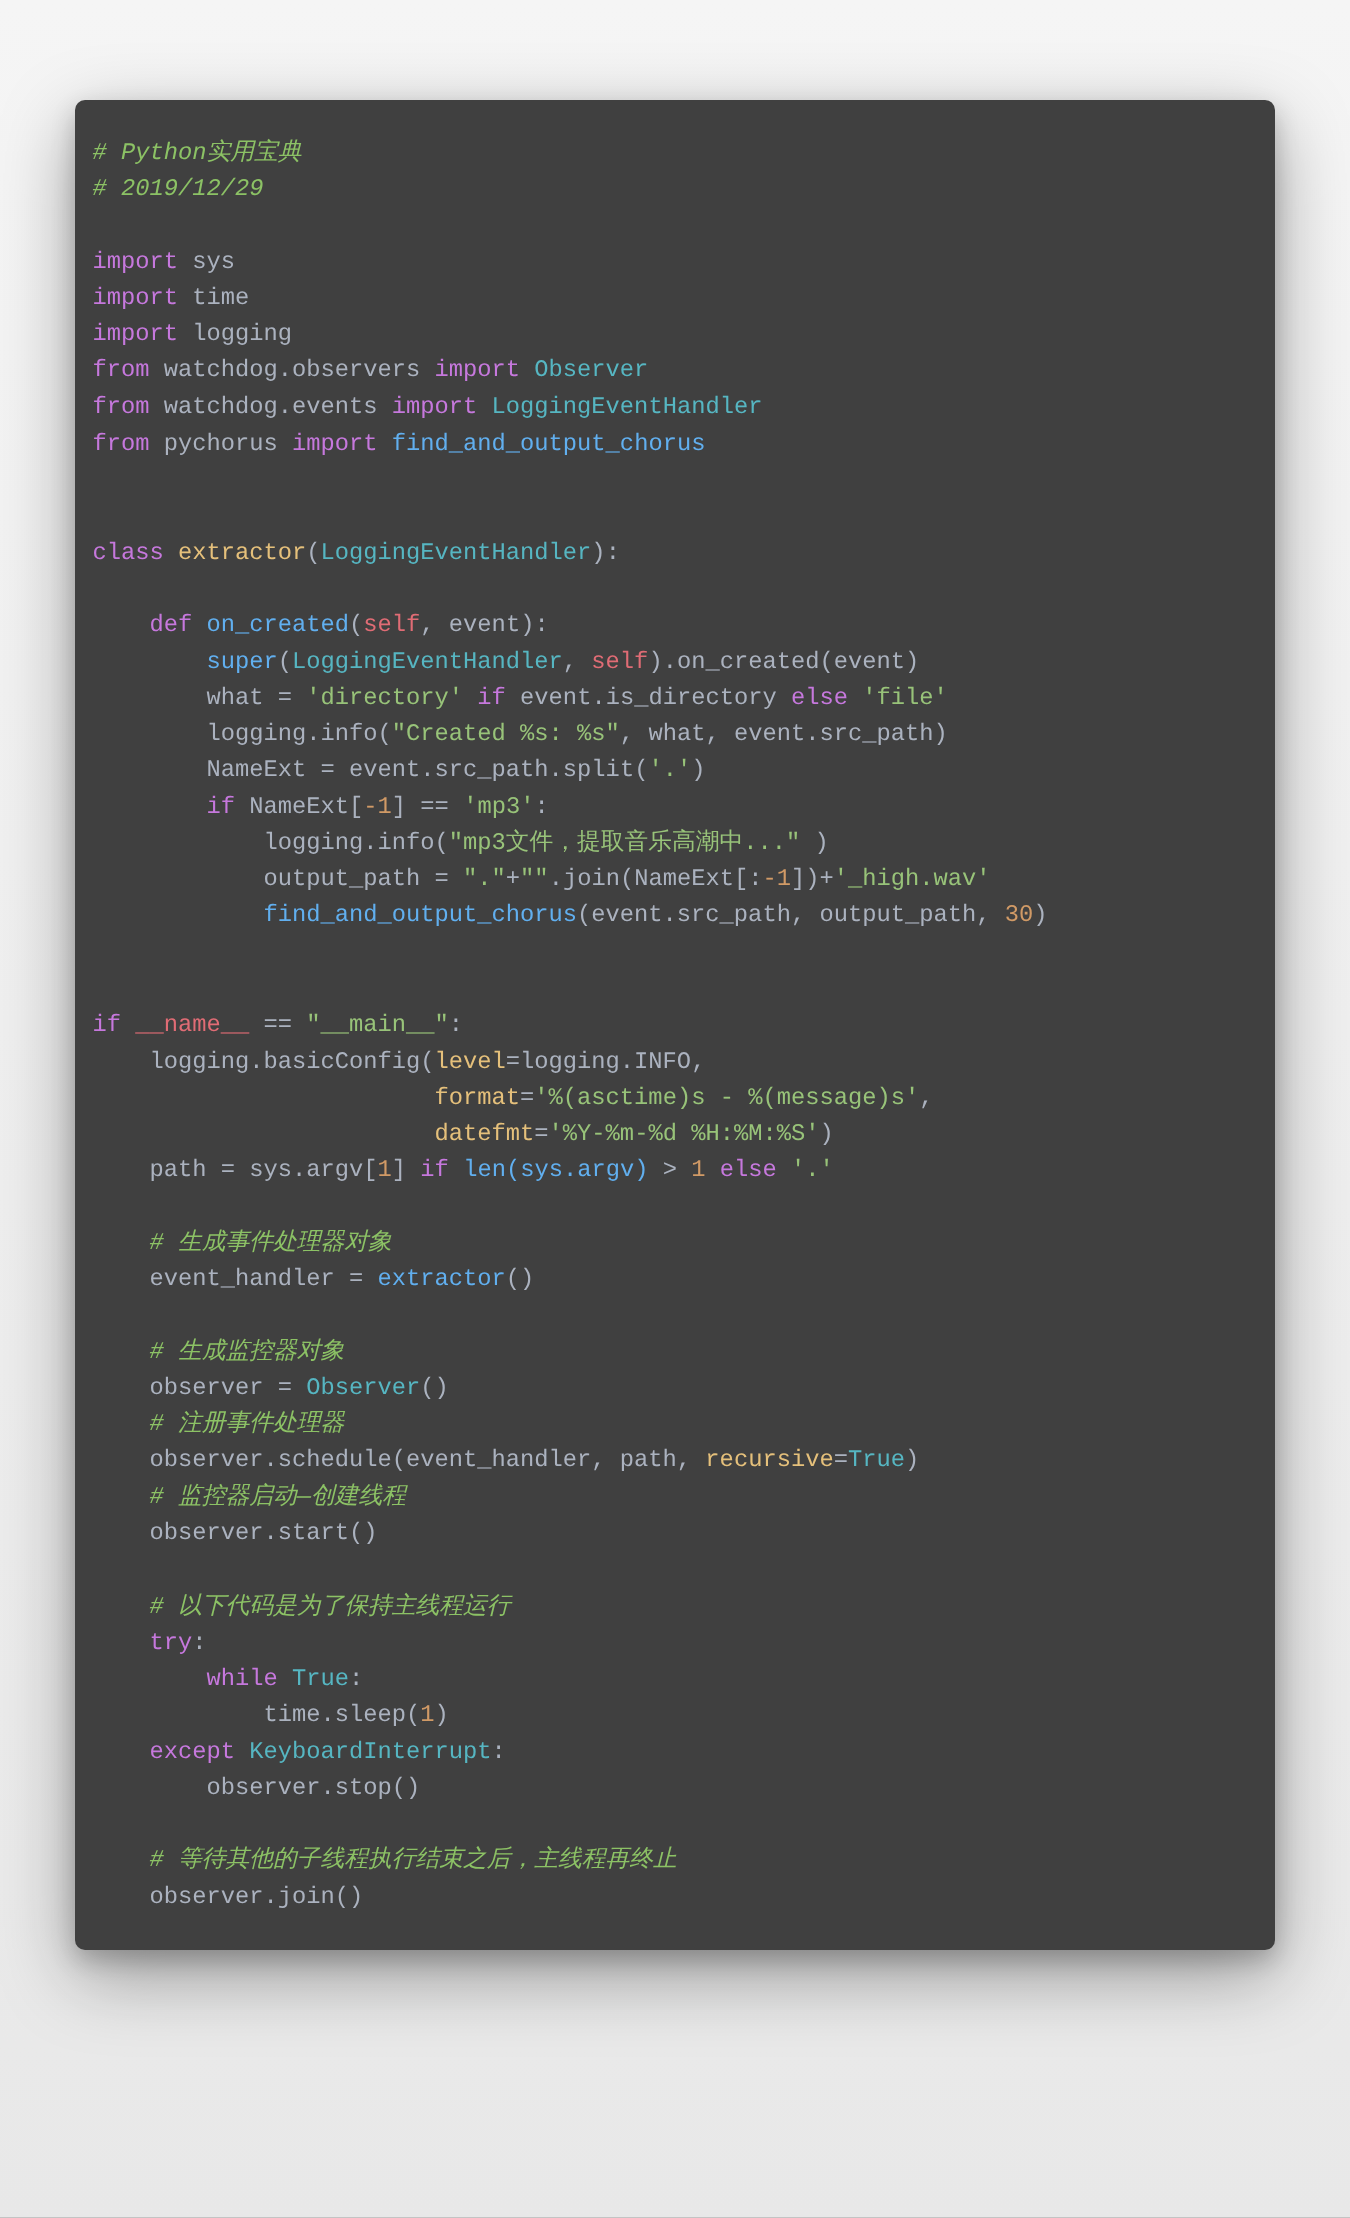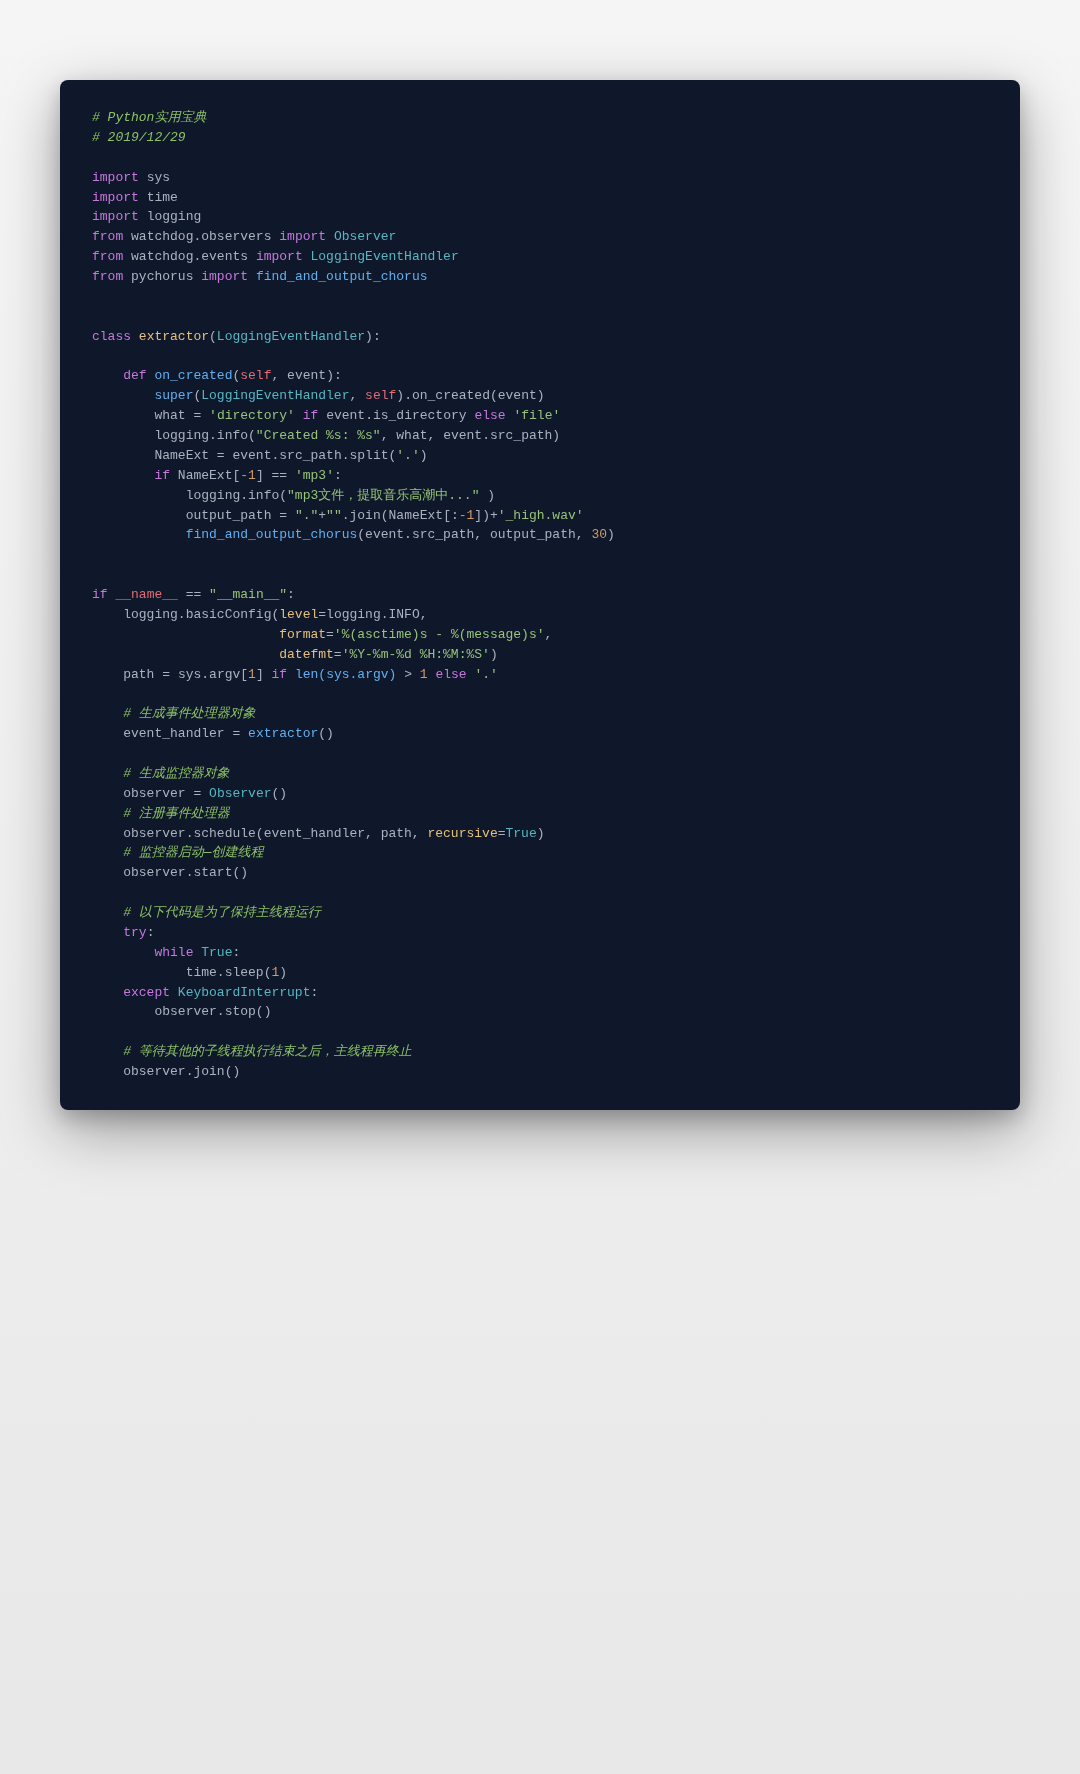--- a/index.html
+++ b/index.html
@@ -4,25 +4,25 @@
 <style>
 * { margin: 0; padding: 0; box-sizing: border-box; }
 body {
   background: linear-gradient(to bottom, #f5f5f5, #e8e8e8);
   min-height: 1774px;
   width: 1080px;
   padding: 80px 60px 100px;
   font-family: "Menlo", "Consolas", "Courier New", monospace;
 }
 .code-box {
-  background: #0f172a;
+  background: #404040;
   border-radius: 8px;
   box-shadow: 0 20px 60px rgba(0,0,0,0.35), 0 8px 20px rgba(0,0,0,0.2);
-  padding: 28px 32px;
-  font-size: 13px;
+  padding: 28px 14px;
+  font-size: 19px;
   line-height: 1.53;
   color: #abb2bf;
   white-space: pre;
   overflow: hidden;
 }
 .c-cmt { color: #8cc265; font-style: italic; } 
 .c-kw  { color: #c678dd; }  
 .c-str { color: #98c379; }  
 .c-num { color: #d19a66; }  
 .c-fn  { color: #61afef; }  

